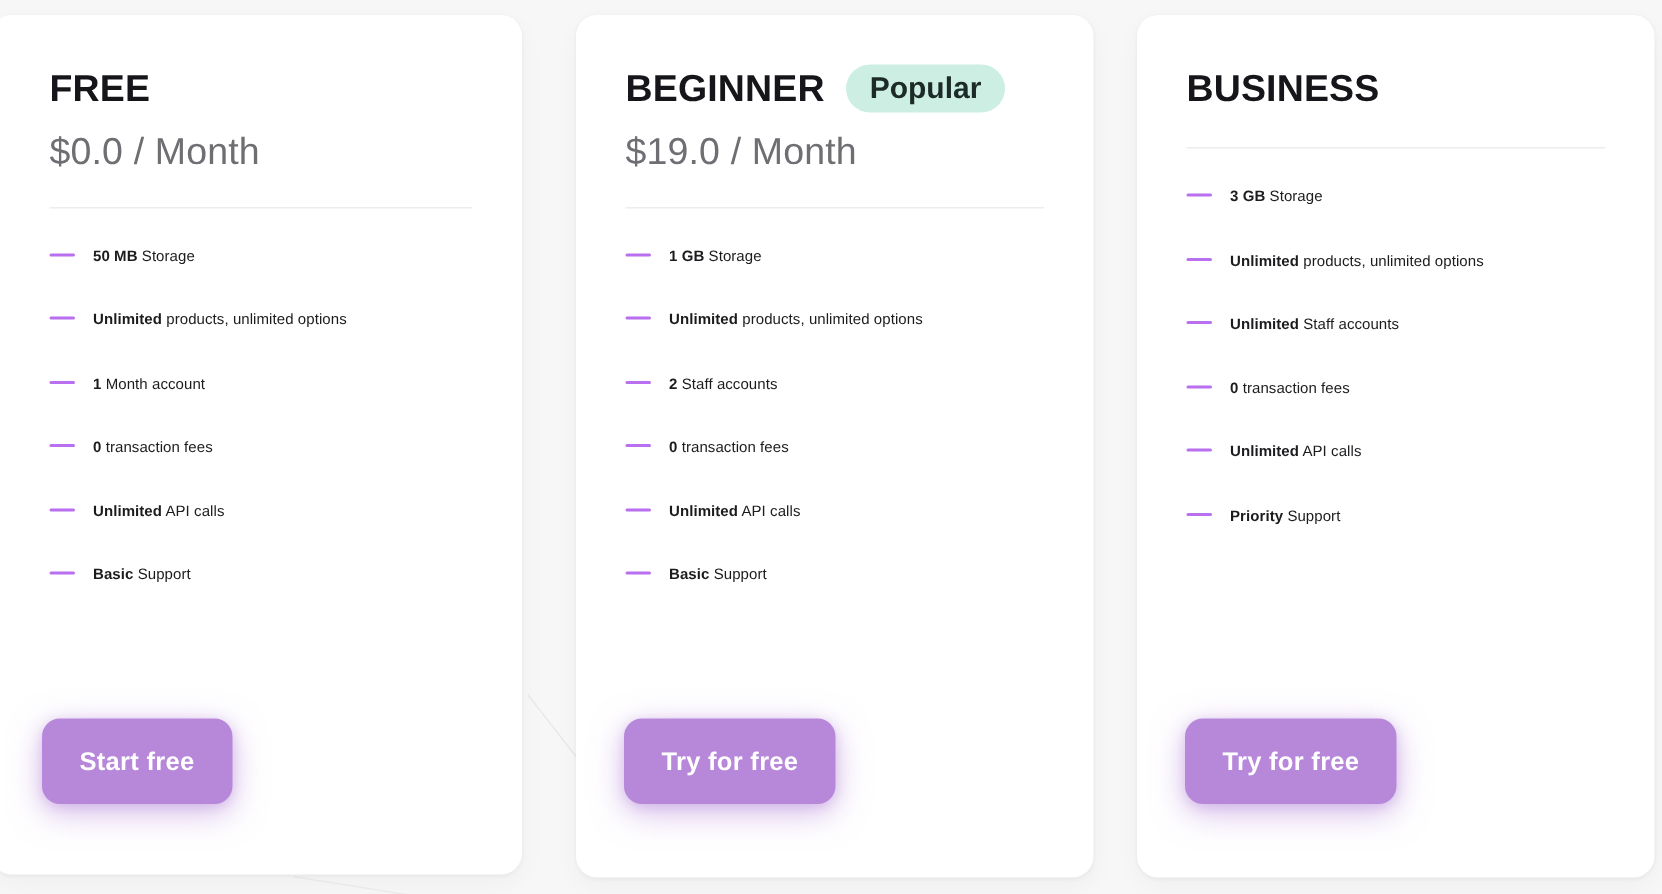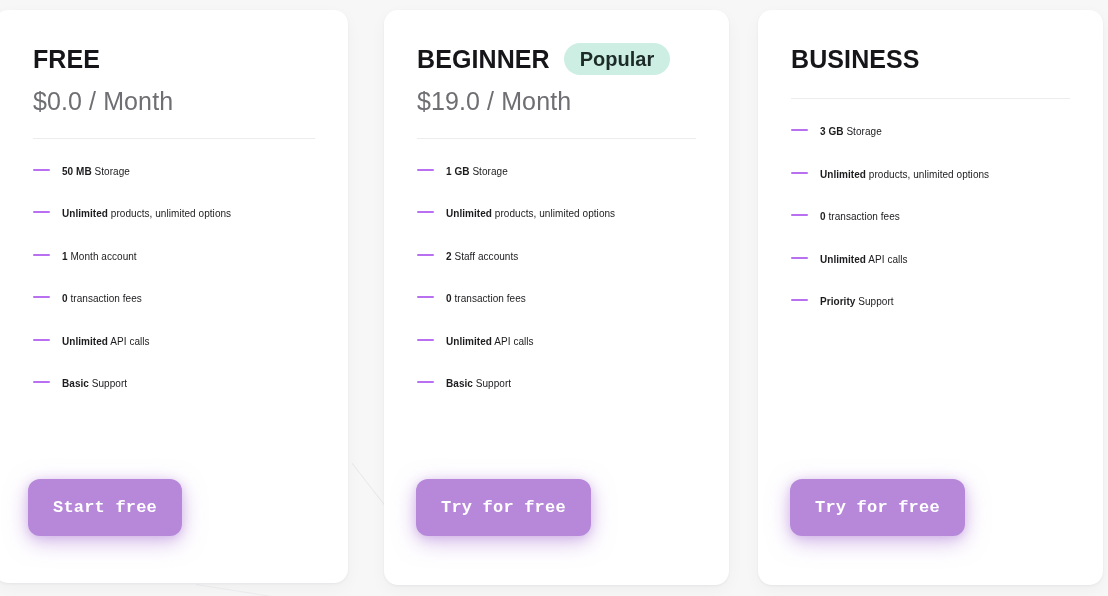--- a/index.html
+++ b/index.html
@@ -174,21 +174,21 @@
     bottom: 57px;
     display: inline-flex;
     align-items: center;
     justify-content: center;
     height: 57px;
     padding: 0 25px;
     border: 0;
     border-radius: 12px;
     background: #b788da;
     color: #ffffff;
-    font-family: Liberation Mono, monospace;
+    font-family: Liberation Sans, sans-serif;
     font-size: 17px;
     font-weight: bold;
     letter-spacing: 0.2px;
     cursor: pointer;
     box-shadow: 0 6px 22px rgba(183, 136, 218, 0.55),
                 0 2px 8px rgba(183, 136, 218, 0.35);
   }
   .card-free .cta { left: 34px; bottom: 47px; }
   .card-beginner .cta { left: 32px; bottom: 49px; }
   .card-business .cta { left: 32px; bottom: 49px; }
@@ -286,20 +286,24 @@
         <li class="feature">
           <span class="dash-icon"></span>
           <span class="feature-text"><span class="strong">3 GB</span><span> Storage</span></span>
         </li>
         <li class="feature">
           <span class="dash-icon"></span>
           <span class="feature-text"><span class="strong">Unlimited</span><span> products, unlimited options</span></span>
         </li>
         <li class="feature">
           <span class="dash-icon"></span>
+          <span class="feature-text"><span class="strong">Unlimited</span><span> Staff accounts</span></span>
+        </li>
+        <li class="feature">
+          <span class="dash-icon"></span>
           <span class="feature-text"><span class="strong">0</span><span> transaction fees</span></span>
         </li>
         <li class="feature">
           <span class="dash-icon"></span>
           <span class="feature-text"><span class="strong">Unlimited</span><span> API calls</span></span>
         </li>
         <li class="feature">
           <span class="dash-icon"></span>
           <span class="feature-text"><span class="strong">Priority</span><span> Support</span></span>
         </li>

